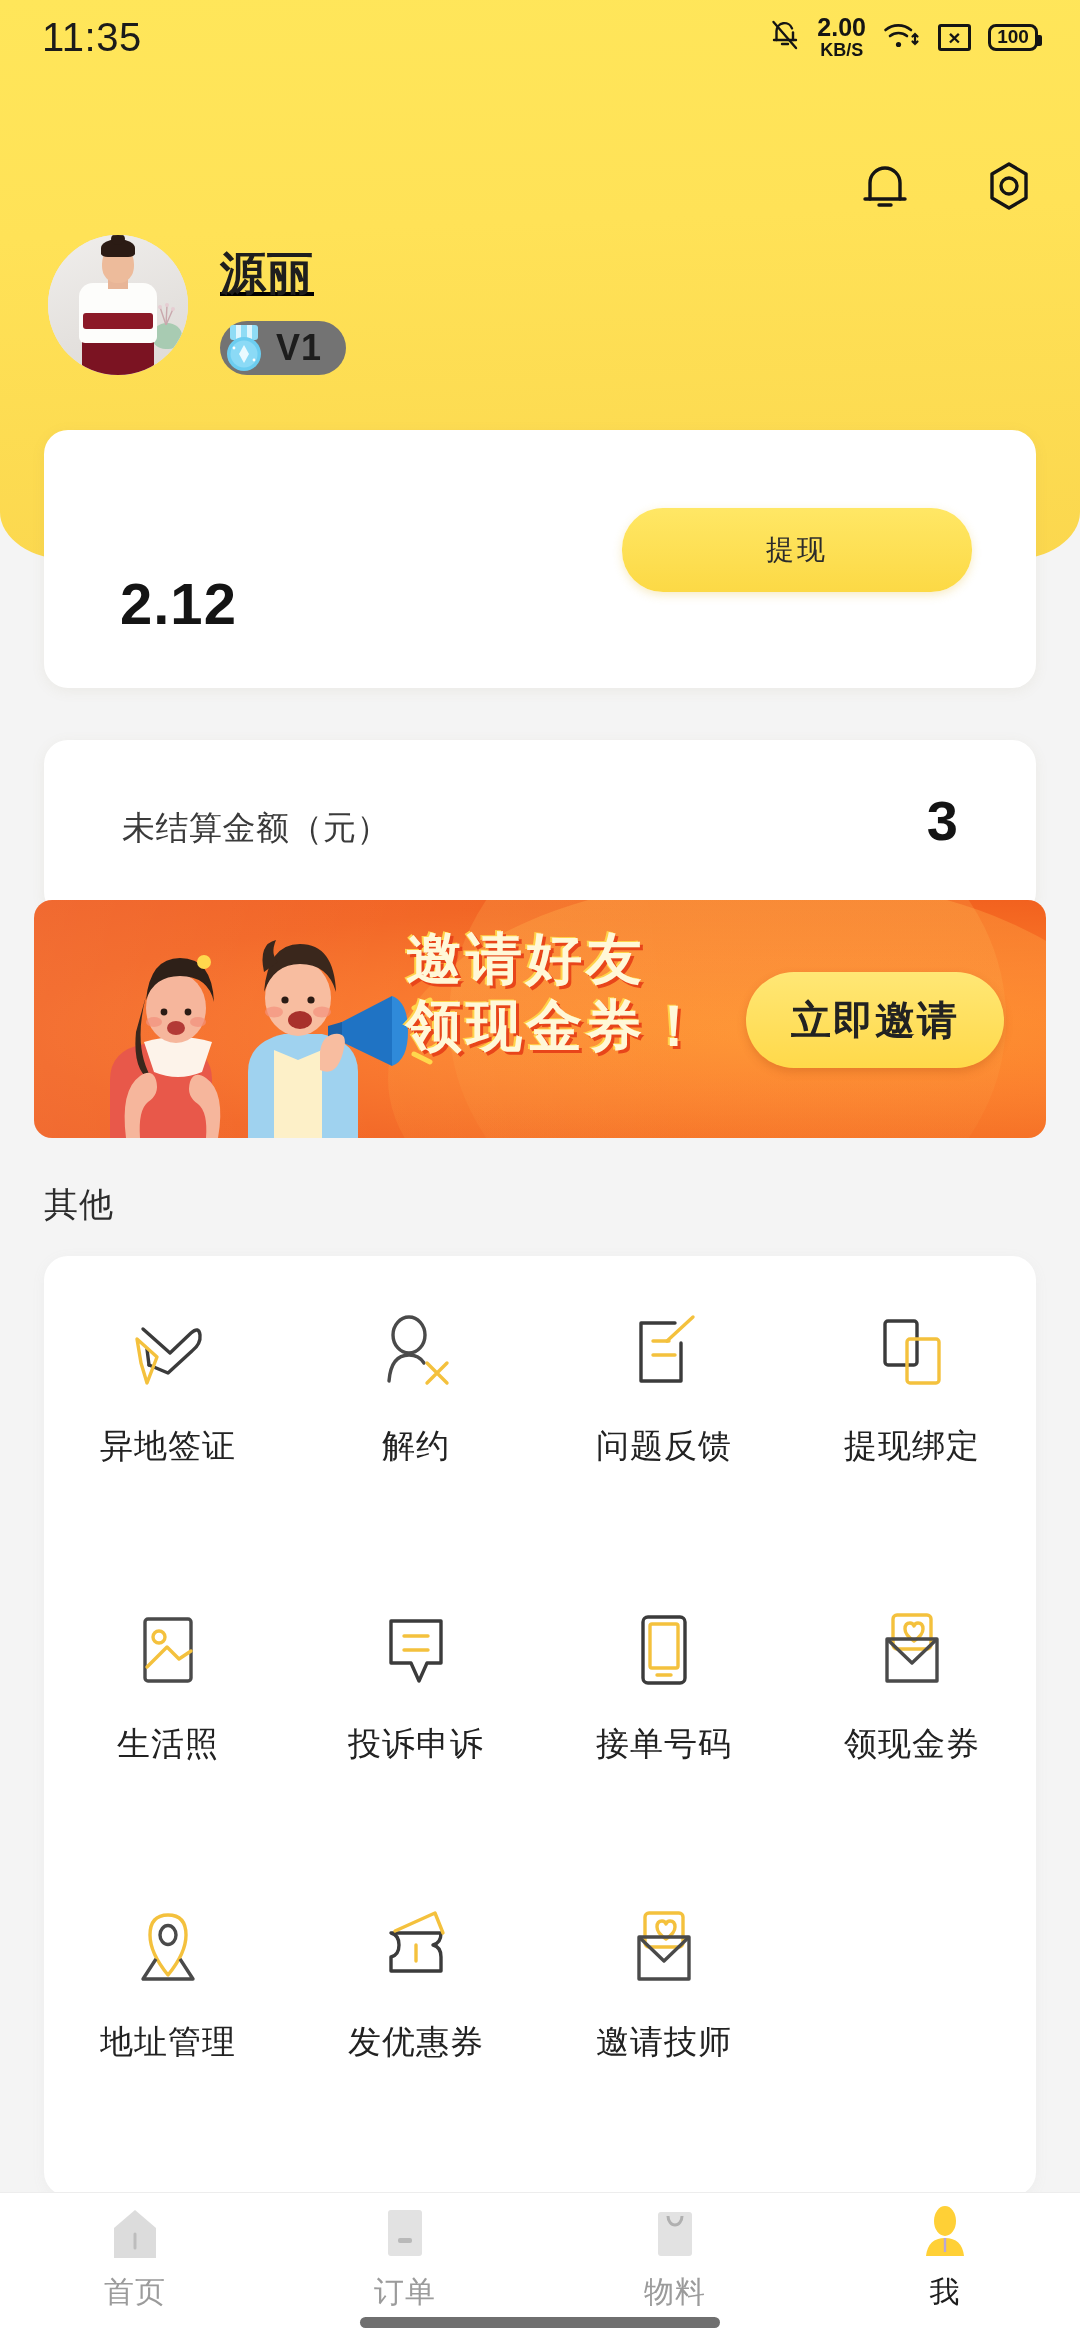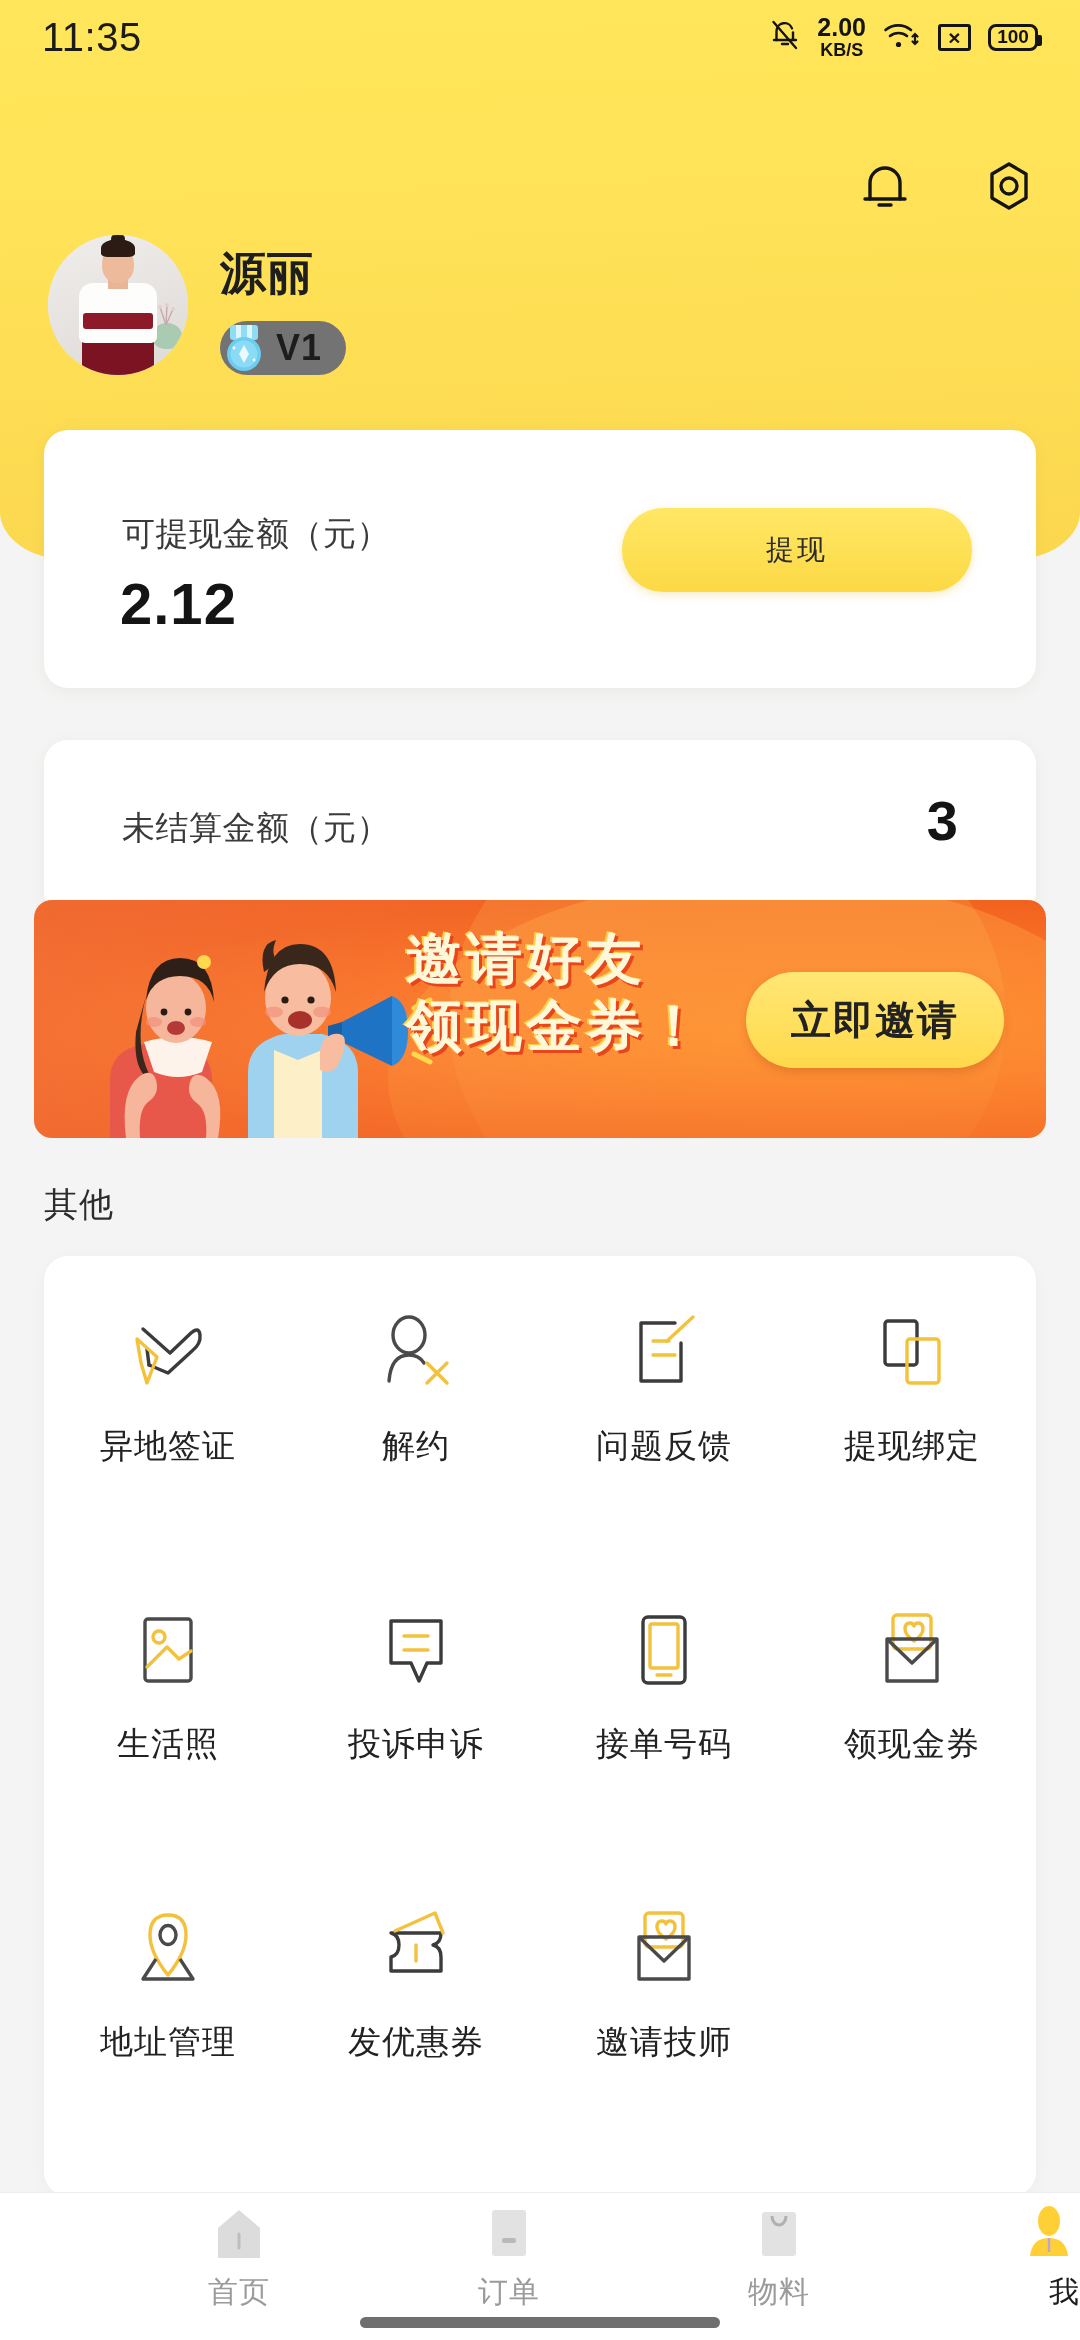--- a/index.html
+++ b/index.html
@@ -41,21 +41,21 @@
   .batt::after { content:""; position:absolute; right:-7px; top:8px; width:5px; height:11px; background:#141414; border-radius:0 2px 2px 0; }
   .batt span { font-size:19px; font-weight:700; color:#141414; }
 
   
   .header-actions {
     position:absolute; right:40px; top:155px; display:flex; gap:62px; z-index:6;
   }
   .hdr-icon { width:62px; height:62px; cursor:pointer; }
 
   
-  .profile { position:absolute; left:48px; top:235px; display:flex; align-items:flex-start; gap:32px; z-index:6; }
+  .profile { position:absolute; left:48px; top:235px; display:flex; align-items:flex-start; gap:32px; z-index:6;text-decoration:underline; }
   .avatar {
     width:140px; height:140px; border-radius:50%; overflow:hidden; position:relative;
     background:#e9e7e6; flex:0 0 auto;
   }
   .av-bg { position:absolute; inset:0; background:linear-gradient(160deg,#f0eeec 0%,#e4e1de 60%,#dedad6 100%); }
   .av-vase { position:absolute; right:6px; bottom:26px; width:30px; height:26px; border-radius:50% 50% 45% 45%; background:#a8cbb2; }
   .av-stems { position:absolute; right:10px; bottom:50px; width:24px; height:22px; }
   .av-body { position:absolute; left:50%; transform:translateX(-50%); bottom:0; width:84px; height:100px; }
   .av-pants { position:absolute; left:50%; transform:translateX(-50%); bottom:0; width:72px; height:42px; background:#7b1322; border-radius:4px 4px 0 0; }
   .av-top { position:absolute; left:50%; transform:translateX(-50%); bottom:32px; width:78px; height:60px; background:#fdfdfb; border-radius:14px 14px 6px 6px; }
@@ -124,21 +124,21 @@
     align-items:center; justify-content:flex-start; cursor:pointer;
   }
   .gi-icon { width:100px; height:100px; display:flex; align-items:center; justify-content:center; }
   .gi-label { margin-top:22px; font-size:33px; color:#222; letter-spacing:1px; white-space:nowrap; }
 
   
   .tabbar {
     position:absolute; left:0; bottom:0; width:1080px; height:148px;
     background:#fff; border-top:1px solid #ededed; display:flex; z-index:8;
   }
-  .tab { flex:1; display:flex; flex-direction:column; align-items:flex-end; justify-content:center; padding-bottom:18px; cursor:pointer; }
+  .tab { flex:1; display:flex; flex-direction:column; align-items:center; justify-content:center; padding-bottom:18px; cursor:pointer; }
   .tab-icon { width:62px; height:62px; display:flex; align-items:center; justify-content:center; }
   .tab-label { margin-top:8px; font-size:30px; color:#9b9b9b; letter-spacing:1px; }
   .tab.active .tab-label { color:#1d1d1d; }
   .home-indicator { position:absolute; left:50%; transform:translateX(-50%); bottom:12px; width:360px; height:11px; background:#6f6f6f; border-radius:6px; z-index:9; }
 </style>
 </head>
 <body>
 
 <div id="screen">
 
@@ -237,21 +237,20 @@
             <circle cx="18" cy="28" r="1.4" fill="#fff"></circle>
               <circle cx="38" cy="40" r="1.4" fill="#fff"></circle>
           </svg>
         </span>
         <span class="vbadge-label">V1</span>
       </div>
     </div>
   </div>
 
   <div class="card card-balance">
-    <div class="bal-label">可提现金额（元）</div>
     <div class="bal-value">2.12</div>
     <button class="withdraw-btn">提现</button>
   </div>
 
   <div class="card card-unsettled">
     <div class="uns-label">未结算金额（元）</div>
     <div class="uns-value">3</div>
   </div>
 
   <div class="banner">

